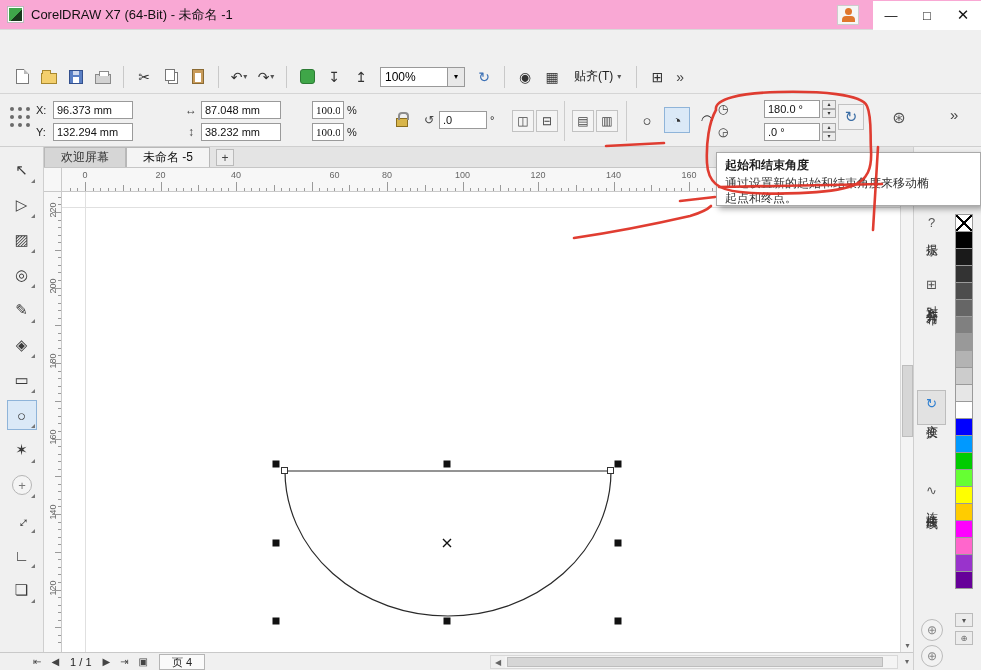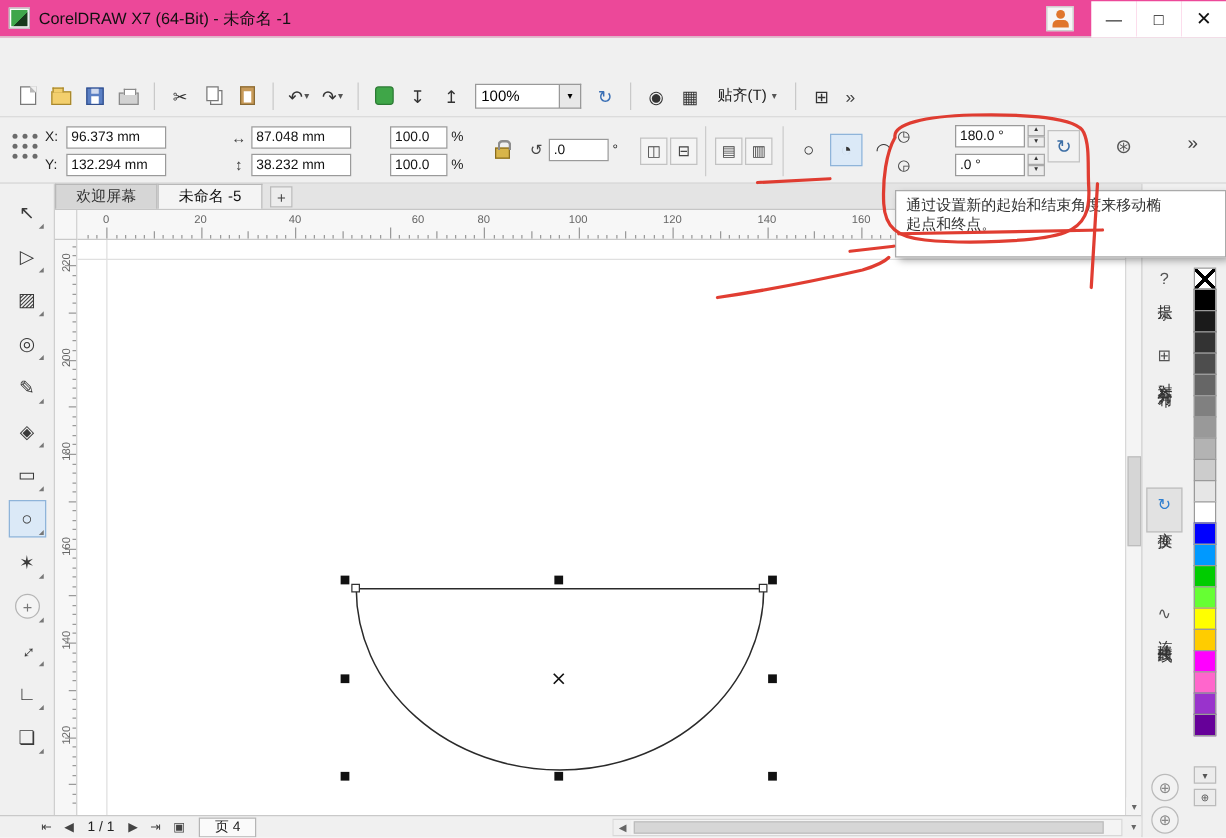--- a/index.html
+++ b/index.html
@@ -1,21 +1,21 @@
 <!DOCTYPE html>
 <html><head>
 <meta charset="utf-8">
 <style>
   * { margin:0; padding:0; box-sizing:border-box; }
   html,body { width:981px; height:670px; overflow:hidden; }
   body { font-family:"Liberation Sans","DejaVu Sans",sans-serif; font-size:12px; color:#222; background:#f0f0f0; }
   .app { position:relative; width:981px; height:670px; background:#f0f0f0; overflow:hidden; }
 
   
-  .titlebar { position:absolute; left:0; top:0; width:981px; height:30px; background:#ec4899; border-bottom:1px solid #d9d9d9; display:flex; align-items:center; padding-left:7px; }
+  .titlebar { position:absolute; left:0; top:0; width:981px; height:30px; background:#f9a8d4; border-bottom:1px solid #d9d9d9; display:flex; align-items:center; padding-left:7px; }
   .logo { width:17px; height:17px; display:inline-block; background:#fff; border:1px solid #bbb; position:relative; margin-right:7px; }
   .logo::before { content:""; position:absolute; inset:1px; background:linear-gradient(135deg,#3fa64a 0 55%,#17381b 55% 100%); }
   .win-title { font-size:13px; color:#111; }
   .tb-right { position:absolute; right:0; top:0; height:30px; display:flex; align-items:center; }
   .user-ic { width:22px; height:20px; background:#f6f6f6; border:1px solid #ccc; position:relative; margin-right:14px; }
   .user-ic::before { content:""; position:absolute; top:2px; left:7px; width:7px; height:7px; border-radius:50%; background:#e0762c; }
   .user-ic::after { content:""; position:absolute; bottom:2px; left:4px; width:13px; height:6px; border-radius:4px 4px 0 0; background:#e0762c; }
   .wbtn { width:36px; height:29px; border:none; background:#fff; font-size:13px; color:#111; cursor:default; }
   .wbtn.close { font-size:15px; }
 
@@ -51,21 +51,21 @@
   .overflow { font-size:14px; color:#444; margin-left:4px; background:none; border:none; }
 
   
   .propbar { position:absolute; left:0; top:94px; width:981px; height:53px; background:#f0f0f0; border-bottom:1px solid #cfcfcf; }
   .origin-grid { position:absolute; left:10px; top:13px; display:grid; grid-template-columns:repeat(3,4px); grid-template-rows:repeat(3,4px); gap:4px; }
   .origin-grid i { width:4px; height:4px; background:#6b6b6b; border-radius:50%; }
   .pgroup { position:absolute; display:flex; flex-direction:column; gap:3px; top:6px; }
   .prow { display:flex; align-items:center; gap:3px; height:19px; }
   .plabel { font-size:11px; color:#222; width:14px; }
   .pin { height:18px; border:1px solid #9a9a9a; background:#fff; font-size:11px; padding:0 3px; font-family:inherit; color:#111; }
-  .w80 { width:80px; } .w46 { width:46px; } .w48 { width:48px; } .w56 { width:56px;margin-left:32px; }
+  .w80 { width:80px; } .w46 { width:32px;font-family:Liberation Serif, serif; } .w48 { width:48px; } .w56 { width:56px;margin-left:32px; }
   .punit { font-size:11px; color:#222; }
   .aico { font-size:12px; color:#444; width:14px; text-align:center; }
   .lock { position:absolute; left:396px; top:24px; width:12px; height:9px; background:#d8b54a; border:1px solid #8a6d1f; }
   .lock::before { content:""; position:absolute; top:-7px; left:1px; width:7px; height:6px; border:2px solid #8d8d8d; border-bottom:none; border-radius:4px 4px 0 0; }
   .mini-btn { width:22px; height:22px; border:1px solid #c2c2c2; background:#f4f4f4; font-size:12px; color:#444; display:flex; align-items:center; justify-content:center; }
   .shape-btn { width:26px; height:26px; border:1px solid transparent; background:transparent; font-size:15px; color:#333; }
   .shape-btn.active { background:#dbe9f7; border-color:#8fb4d9; }
   .vsep { position:absolute; width:1px; height:40px; top:7px; background:#cccccc; }
   .angle-group { position:absolute; left:716px; top:4px; display:flex; flex-direction:column; gap:2px; }
   .angle-row { display:flex; align-items:center; gap:2px; height:21px; }
@@ -642,20 +642,21 @@
     <button class="nav-btn">▣</button>
     <span class="page-tab">页 4</span>
     <div class="hscroll">
       <button class="arr">◀</button>
       <div class="hthumb"></div>
     </div>
   </div>
   <button class="corner-btn">▾</button>
 
   <div class="tooltip">
+    <div class="tt-title">起始和结束角度</div>
     <div class="tt-line">通过设置新的起始和结束角度来移动椭</div>
     <div class="tt-line">起点和终点。</div>
   </div>
 
   <svg class="annotations" viewBox="0 0 981 670" width="981" height="670">
     <g fill="none" stroke-width="2.6" stroke-linecap="round" opacity="0.95" style="stroke: rgb(223, 51, 39);">
       <path d="M 716 110 C 714 99 740 93 778 92 C 820 91 862 94 867 106 C 872 117 870 133 871 150 C 872 168 868 180 852 186 C 830 194 770 195 740 192 C 718 190 708 182 707 163 C 706 143 709 122 716 110"></path>
       <path d="M 878 147 L 873 230"></path>
       <path d="M 719 187 L 882 184"></path>
       <path d="M 680 201 L 715 197"></path>

